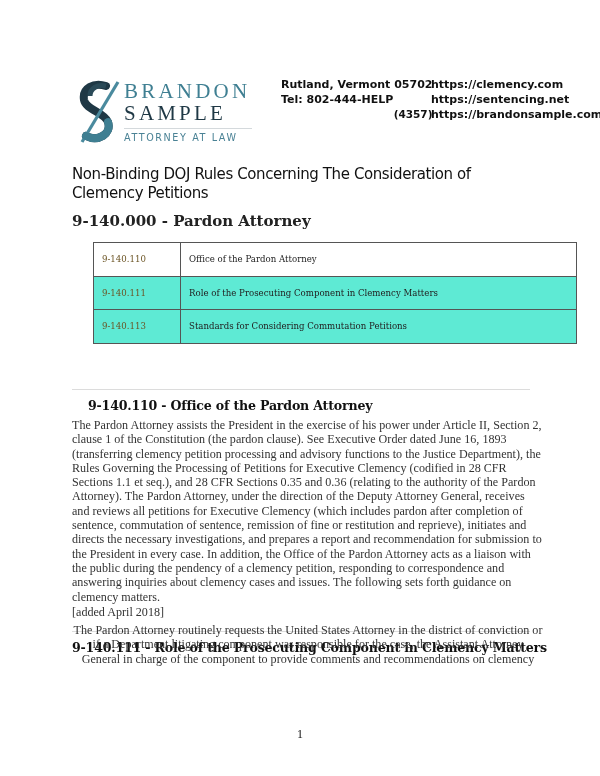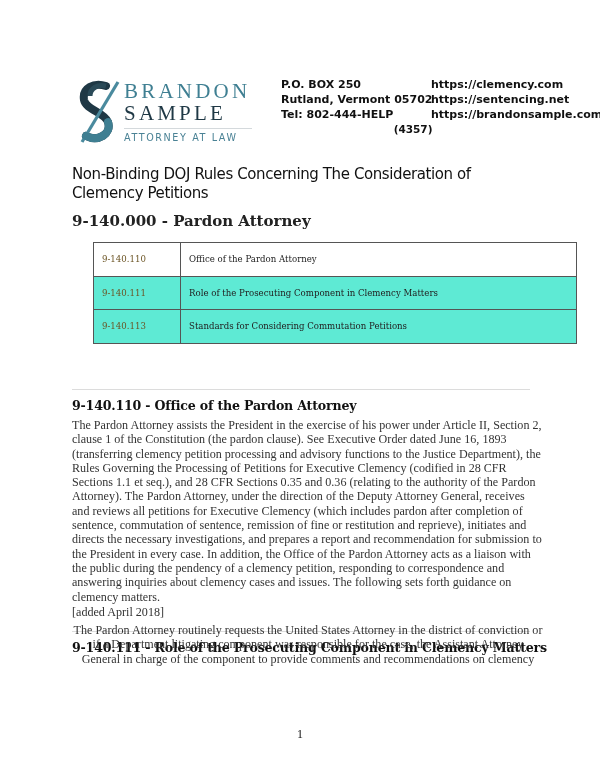--- a/index.html
+++ b/index.html
@@ -84,21 +84,20 @@
     </svg>
     <div class="logo-text">
       <div class="logo-line1">BRANDON</div>
       <div class="logo-line2">SAMPLE</div>
       <div class="logo-rule"></div>
       <div class="logo-line3">ATTORNEY AT LAW</div>
     </div>
   </div>
 
   <div class="contact">
-    <div>P.O. BOX 250</div>
     <div>Rutland, Vermont 05702</div>
     <div>Tel: 802-444-HELP</div>
     <div class="center">(4357)</div>
   </div>
 
   <div class="links">
     <div>https://clemency.com</div>
     <div>https://sentencing.net</div>
     <div>https://brandonsample.com</div>
   </div>
@@ -119,21 +118,21 @@
   </tr>
   <tr class="shade">
     <td class="code">9-140.113</td>
     <td class="desc">Standards for Considering Commutation Petitions</td>
   </tr>
 </tbody>
   </table>
 
 <div class="rule" style="top:389px;"></div>
 
-<div class="h3" style="top:398px;">9-140.110 - Office of the Pardon Attorney</div>
+<div class="h3" style="top:398px;margin-left:16px;">9-140.110 - Office of the Pardon Attorney</div>
 <div class="para" style="top:418px;">The Pardon Attorney assists the President in the exercise of his power under Article II, Section 2, clause 1 of the Constitution (the pardon clause). See Executive Order dated June 16, 1893 (transferring clemency petition processing and advisory functions to the Justice Department), the Rules Governing the Processing of Petitions for Executive Clemency (codified in 28 CFR Sections 1.1 et seq.), and 28 CFR Sections 0.35 and 0.36 (relating to the authority of the Pardon Attorney). The Pardon Attorney, under the direction of the Deputy Attorney General, receives and reviews all petitions for Executive Clemency (which includes pardon after completion of sentence, commutation of sentence, remission of fine or restitution and reprieve), initiates and directs the necessary investigations, and prepares a report and recommendation for submission to the President in every case. In addition, the Office of the Pardon Attorney acts as a liaison with the public during the pendency of a clemency petition, responding to correspondence and answering inquiries about clemency cases and issues. The following sets forth guidance on clemency matters.</div>
 <div class="note" style="top:605px;">[added April 2018]</div>
 
 <div class="rule" style="top:631px;"></div>
 
 <div class="h3" style="top:640px;">9-140.111 - Role of the Prosecuting Component in Clemency Matters</div>
 <div class="para" style="top:623px;text-align:center;">The Pardon Attorney routinely requests the United States Attorney in the district of conviction or if a Department litigating component was responsible for the case, the Assistant Attorney General in charge of the component to provide comments and recommendations on clemency</div>
 
 <div class="page-num">1</div>
 

